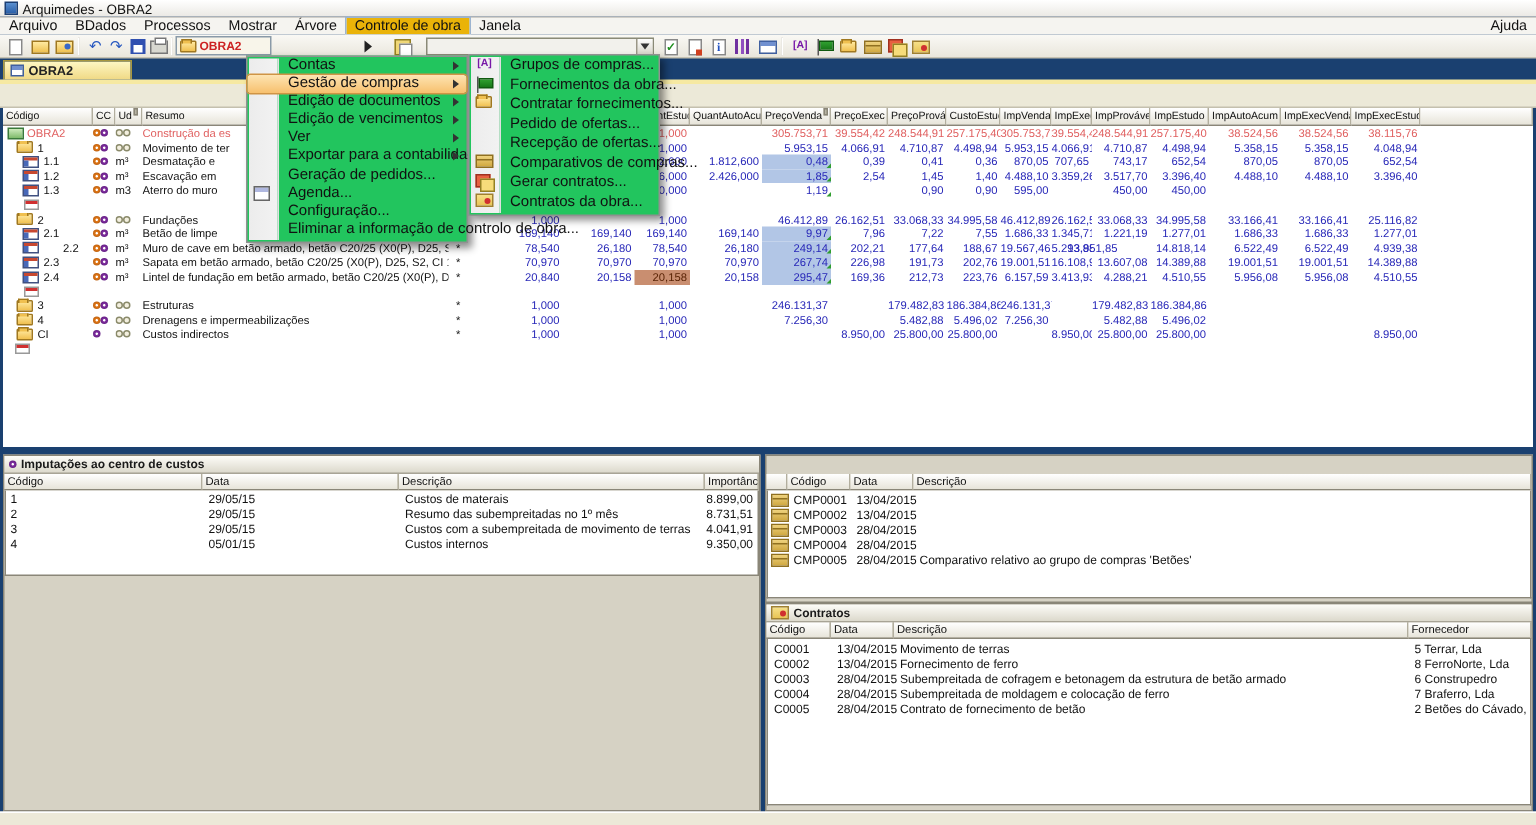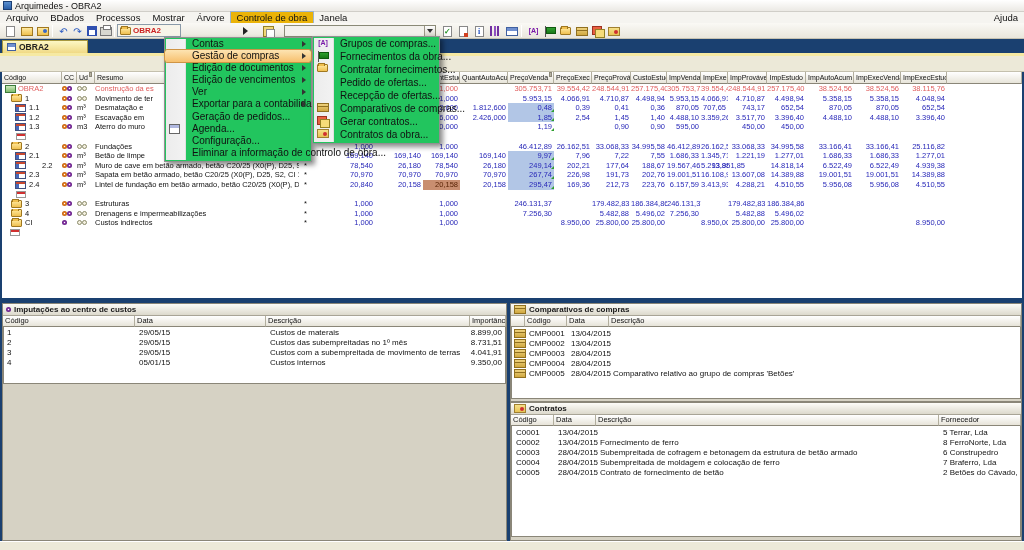--- a/index.html
+++ b/index.html
@@ -599,43 +599,39 @@
     <div class="whitebox" style="left:0;top:23px;width:503px;height:57px" id="imp-body">
         <div class="lrow" style="left: 0px; top: 1px; width: 501px;">
           <span style="position: absolute; left: 3px;">1</span>
           <span style="position: absolute; left: 135px;">29/05/15</span>
           <span style="position: absolute; left: 266px; width: 200px; overflow: hidden; white-space: nowrap;">Custos de materais</span>
           <span style="position: absolute; right: 3px;">8.899,00</span>
         </div>
         <div class="lrow" style="left: 0px; top: 11px; width: 501px;">
           <span style="position: absolute; left: 3px;">2</span>
           <span style="position: absolute; left: 135px;">29/05/15</span>
-          <span style="position: absolute; left: 266px; width: 200px; overflow: hidden; white-space: nowrap;">Custos das subempreitadas no 1º mês</span>
+          <span style="position: absolute; left: 266px; width: 200px; overflow: hidden; white-space: nowrap;">Resumo das subempreitadas no 1º mês</span>
           <span style="position: absolute; right: 3px;">8.731,51</span>
         </div>
         <div class="lrow" style="left: 0px; top: 21px; width: 501px;">
           <span style="position: absolute; left: 3px;">3</span>
           <span style="position: absolute; left: 135px;">29/05/15</span>
           <span style="position: absolute; left: 266px; width: 200px; overflow: hidden; white-space: nowrap;">Custos com a subempreitada de movimento de terras</span>
           <span style="position: absolute; right: 3px;">4.041,91</span>
         </div>
         <div class="lrow" style="left: 0px; top: 31px; width: 501px;">
           <span style="position: absolute; left: 3px;">4</span>
           <span style="position: absolute; left: 135px;">05/01/15</span>
           <span style="position: absolute; left: 266px; width: 200px; overflow: hidden; white-space: nowrap;">Custos internos</span>
           <span style="position: absolute; right: 3px;">9.350,00</span>
         </div>
       </div>
   </div>
 
   <div class="panel" style="left:510px;top:303px;width:512px;height:99px">
-    <div class="ptitle">
-      <span class="ic ic-box"></span>
-      <span>Comparativos de compras</span>
-    </div>
     <div id="cmp-head">
         <div class="hcell" style="left: 0px; width: 14px; top: 12px;"></div>
         <div class="hcell" style="left: 14px; width: 42px; top: 12px;">Código</div>
         <div class="hcell" style="left: 56px; width: 42px; top: 12px;">Data</div>
         <div class="hcell" style="left: 98px; width: 412px; top: 12px;">Descrição</div>
       </div>
     <div class="whitebox" style="left:0;top:23px;width:510px;height:72px" id="cmp-body">
         <div class="lrow" style="left: 0px; top: 2px; width: 584px;">
           <span class="ic ic-box" style="position: absolute; left: 2px; top: 0px;"></span>
           <span style="position: absolute; left: 17px;">CMP0001</span>
@@ -677,20 +673,21 @@
     <div id="ctr-head">
         <div class="hcell" style="left: 0px; width: 43px; top: 12px;">Código</div>
         <div class="hcell" style="left: 43px; width: 42px; top: 12px;">Data</div>
         <div class="hcell" style="left: 85px; width: 343px; top: 12px;">Descrição</div>
         <div class="hcell" style="left: 428px; width: 82px; top: 12px;">Fornecedor</div>
       </div>
     <div class="whitebox" style="left:0;top:23px;width:510px;height:111px" id="ctr-body">
         <div class="lrow" style="left: 0px; top: 2px; width: 508px;">
           <span style="position: absolute; left: 4px;">C0001</span>
           <span style="position: absolute; left: 46px;">13/04/2015</span>
+          <span style="position: absolute; left: 88px; width: 338px; overflow: hidden; white-space: nowrap;">Movimento de terras</span>
           <span style="position: absolute; left: 431px;">5 Terrar, Lda</span>
         </div>
         <div class="lrow" style="left: 0px; top: 12px; width: 508px;">
           <span style="position: absolute; left: 4px;">C0002</span>
           <span style="position: absolute; left: 46px;">13/04/2015</span>
           <span style="position: absolute; left: 88px; width: 338px; overflow: hidden; white-space: nowrap;">Fornecimento de ferro</span>
           <span style="position: absolute; left: 431px;">8 FerroNorte, Lda</span>
         </div>
         <div class="lrow" style="left: 0px; top: 22px; width: 508px;">
           <span style="position: absolute; left: 4px;">C0003</span>

